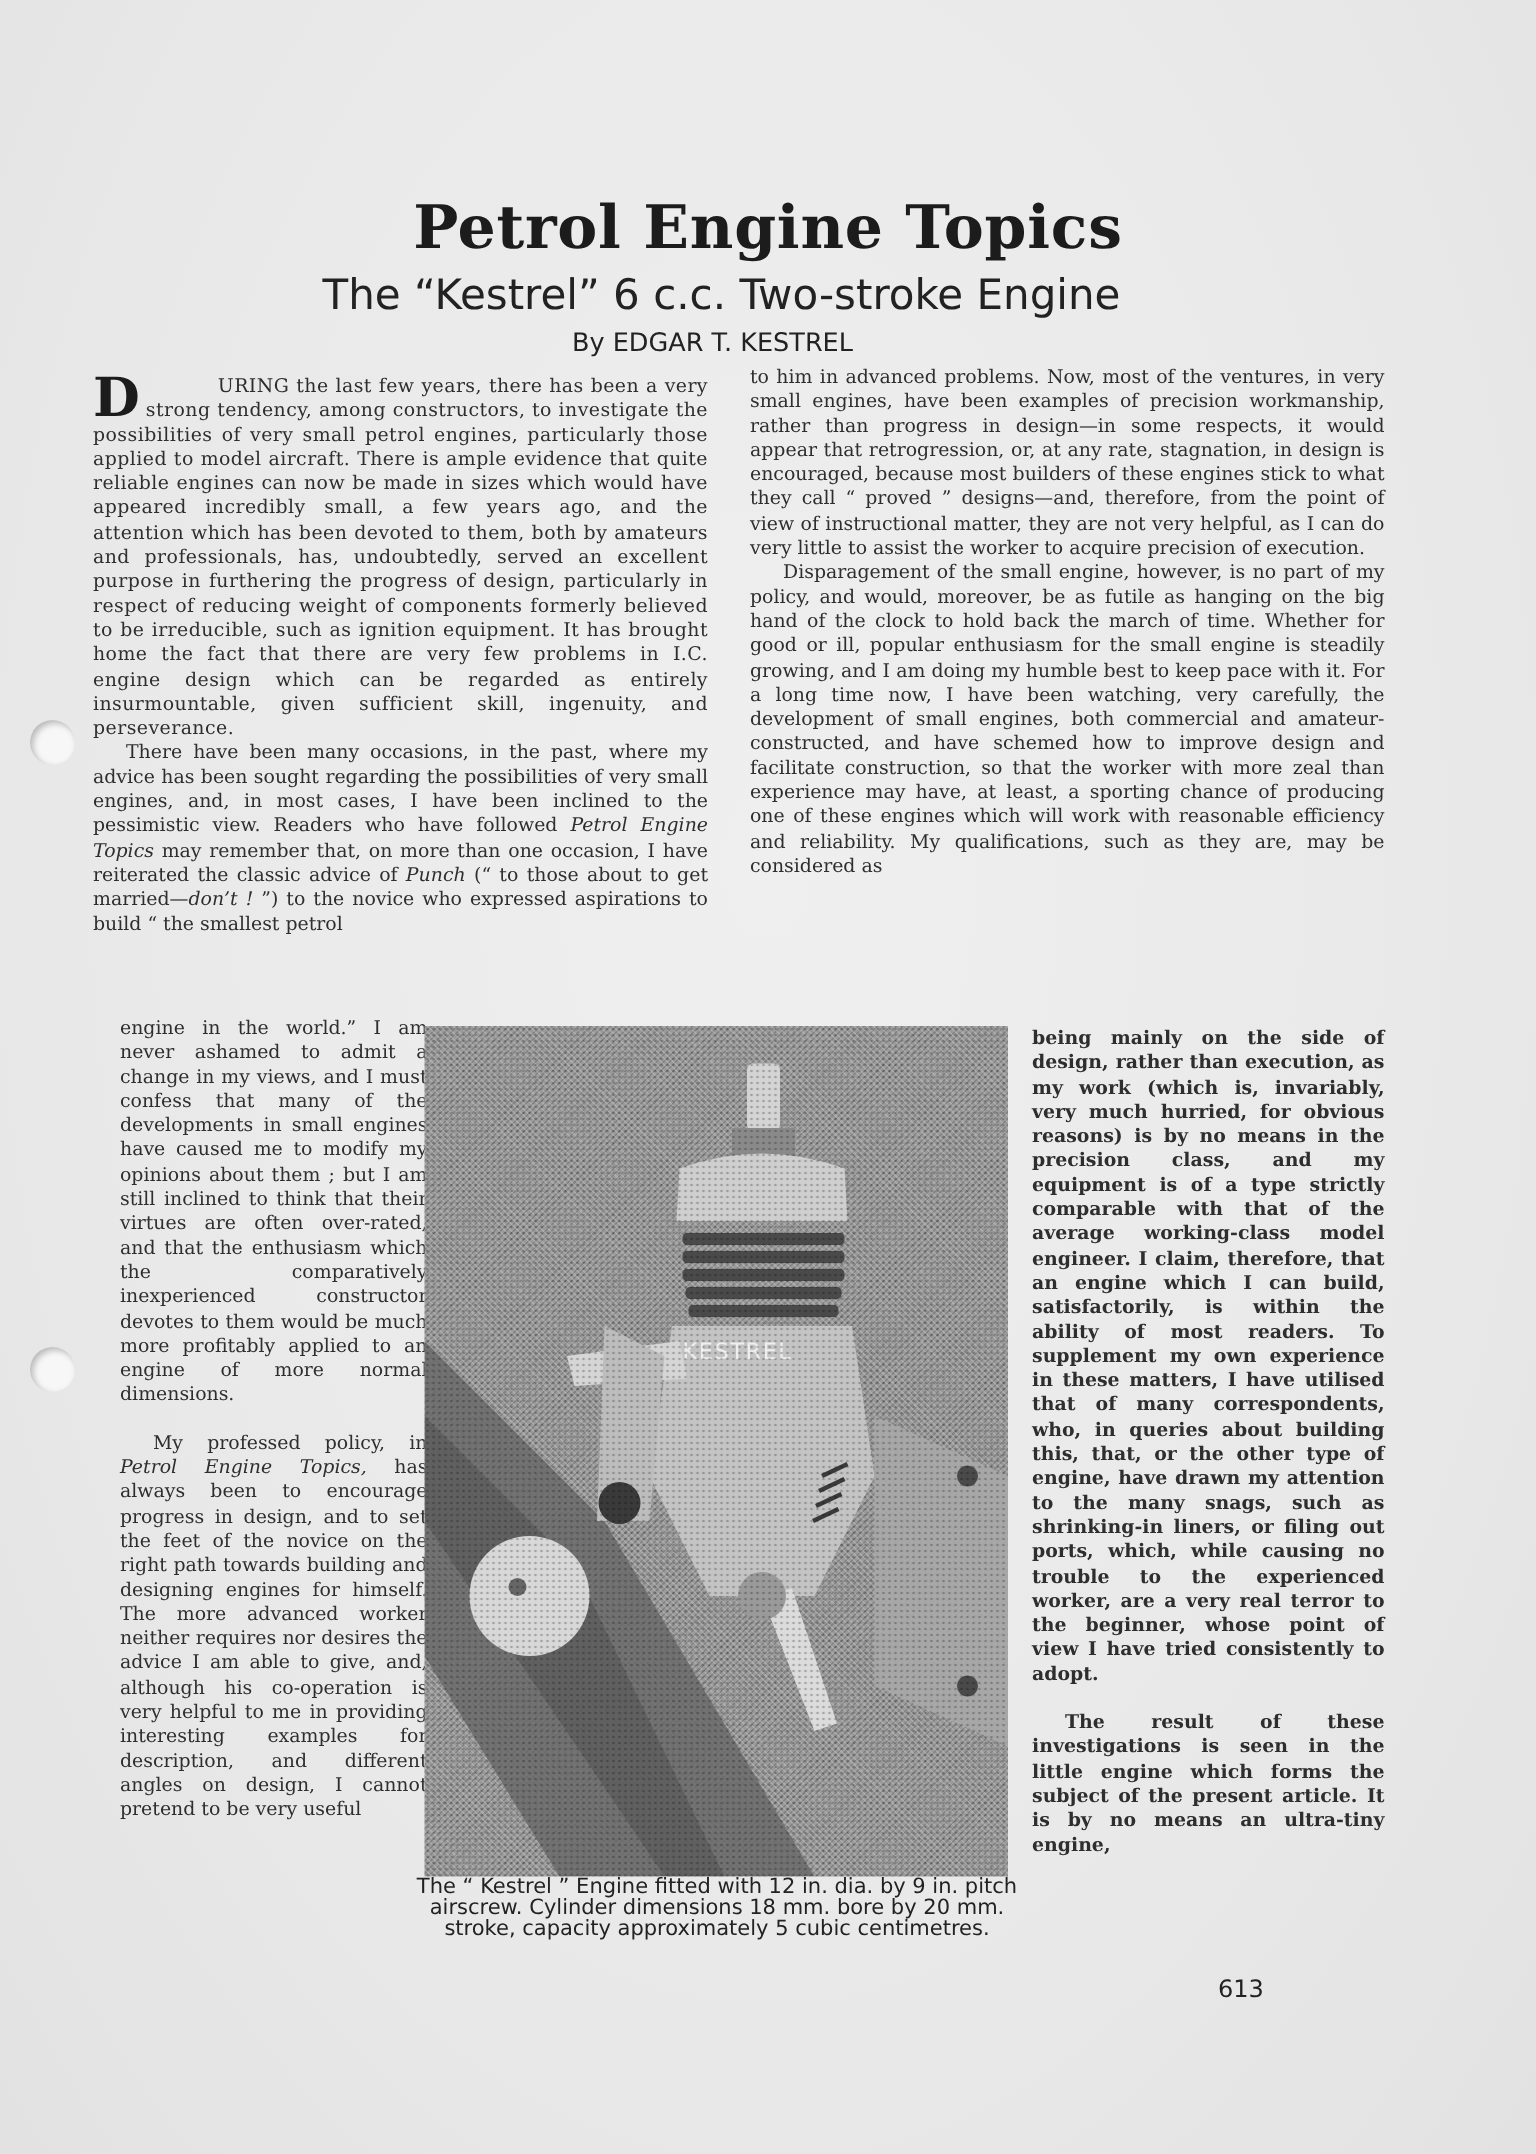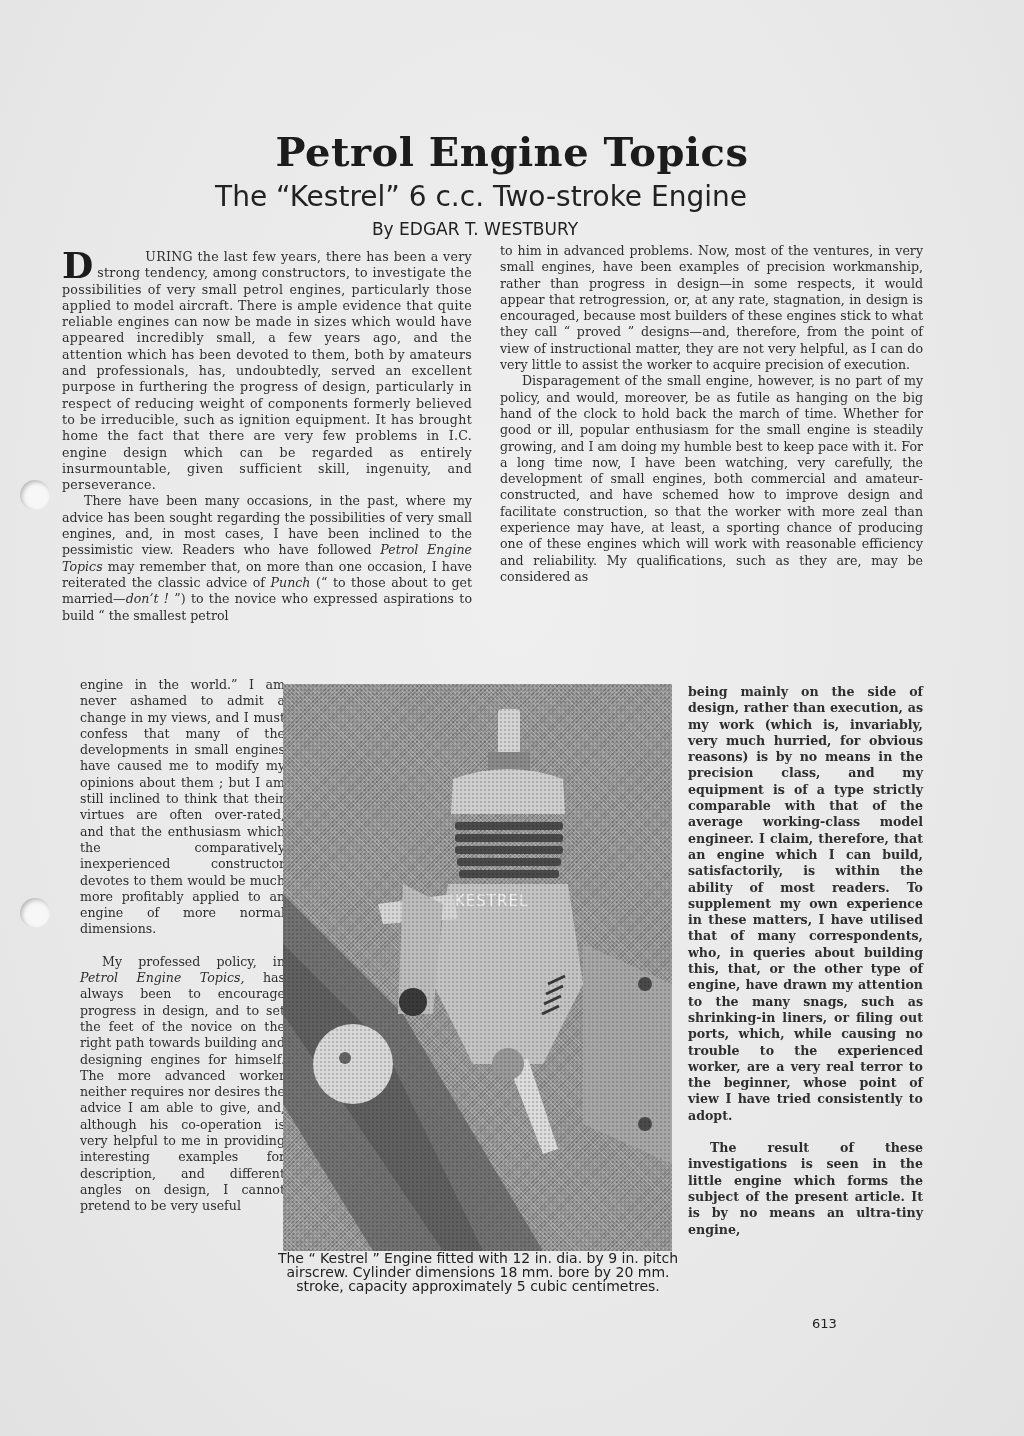--- a/index.html
+++ b/index.html
@@ -51,39 +51,39 @@
       repeating-linear-gradient(-45deg, rgba(0,0,0,0.15) 0 1px, transparent 1px 3px);
     overflow:hidden;
   }
   .photo svg { position:absolute; left:0; top:0; }
   .caption {
     position:absolute; left:268px; top:1251px; width:420px; text-align:center;
     font-family:"DejaVu Sans", sans-serif; font-size:14px; line-height:14px; color:#222;
   }
   .page-number {
     position:absolute; left:812px; top:1316px;
-    font-family:"DejaVu Sans", sans-serif; font-size:13px; color:#222;
+    font-family:"DejaVu Sans", sans-serif; font-size:16px; color:#222;
   }
   .punch-hole {
     position:absolute; width:30px; height:30px; border-radius:50%;
     background:#f7f7f7; box-shadow: inset 2px 2px 4px rgba(0,0,0,0.25);
   }
   #hole-1 { left:20px; top:480px; }
   #hole-2 { left:20px; top:898px; }
 </style>
 </head>
 <body>
 
 <div class="page-bg"></div>
 <div class="punch-hole" id="hole-1"></div>
 <div class="punch-hole" id="hole-2"></div>
 
 <h1 class="title" style="margin:0">Petrol Engine Topics</h1>
 <div class="subtitle">The “Kestrel” 6 c.c. Two-stroke Engine</div>
-<div class="byline">By EDGAR T. WESTBURY</div>
+<div class="byline">By EDGAR T. KESTREL</div>
 
 <div class="col" id="col-left-top">
   <p class="noindent"><span class="dropcap">D</span><span class="caps">URING the last few years, there has been a very strong tendency, among constructors, to investigate the possibilities of very small petrol engines, particularly those applied to model aircraft. There is ample evidence that quite reliable engines can now be made in sizes which would have appeared incredibly small, a few years ago, and the attention which has been devoted to them, both by amateurs and professionals, has, undoubtedly, served an excellent purpose in furthering the progress of design, particularly in respect of reducing weight of components formerly believed to be irreducible, such as ignition equipment. It has brought home the fact that there are very few problems in I.C. engine design which can be regarded as entirely insurmountable, given sufficient skill, ingenuity, and perseverance.</span></p>
   <p><span>There have been many occasions, in the past, where my advice has been sought regarding the possibilities of very small engines, and, in most cases, I have been inclined to the pessimistic view. Readers who have followed </span><i>Petrol Engine Topics</i><span> may remember that, on more than one occasion, I have reiterated the classic advice of </span><i>Punch</i><span> (“ to those about to get married—</span><i>don’t !</i><span> ”) to the novice who expressed aspirations to build “ the smallest petrol</span></p>
 </div>
 
 <div class="col" id="col-left-narrow">
   <p class="noindent">engine in the world.” I am never ashamed to admit a change in my views, and I must confess that many of the developments in small engines have caused me to modify my opinions about them ; but I am still inclined to think that their virtues are often over-rated, and that the enthusiasm which the comparatively inexperienced constructor devotes to them would be much more profitably applied to an engine of more normal dimensions.</p>
   <p class="gap"><span>My professed policy, in </span><i>Petrol Engine Topics,</i><span> has always been to encourage progress in design, and to set the feet of the novice on the right path towards building and designing engines for himself. The more advanced worker neither requires nor desires the advice I am able to give, and, although his co-operation is very helpful to me in providing interesting examples for description, and different angles on design, I cannot pretend to be very useful</span></p>
 </div>

